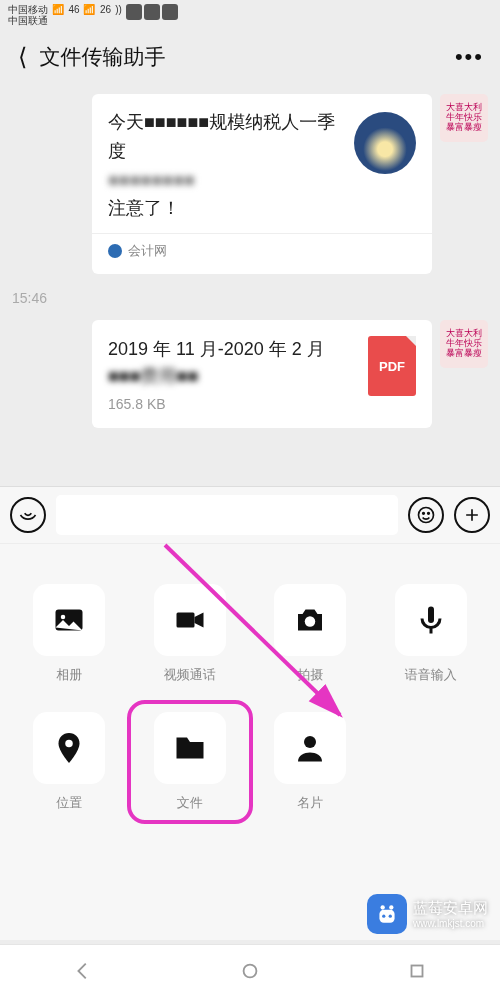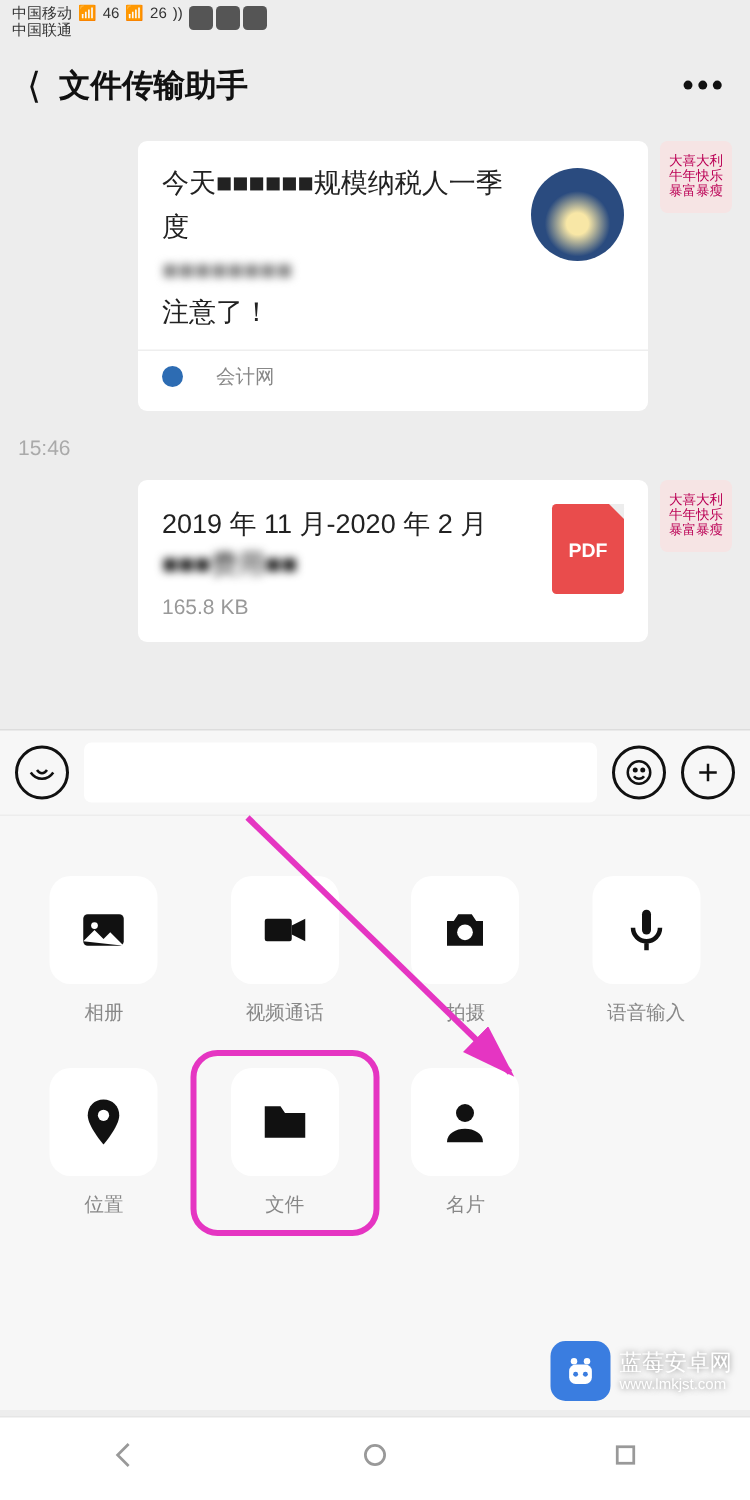--- a/index.html
+++ b/index.html
@@ -7,30 +7,30 @@
   .status-bar { height: 30px; display: flex; justify-content: space-between; align-items: center; padding: 0 8px; font-size: 12px; color: #333; background: #ededed; }
   .status-left, .status-right { display: flex; align-items: flex-start; gap: 4px; }
   .status-left span { font-size: 10px; line-height: 11px; }
   .carrier { display:flex; flex-direction:column; }
   .status-right span { font-size: 13px; }
   .app-icons { display:flex; gap:2px; }
   .app-icons span { width:16px; height:16px; background:#555; display:inline-block; border-radius:3px; }
 
   .header { height: 54px; display: flex; align-items: center; padding: 0 12px; background: #ededed; }
   .back { font-size: 24px; font-weight: 300; color: #111; padding: 0 6px; }
-  .title { font-size: 21px; font-weight: 700; margin-left: 6px; flex: 1; color:#111; }
+  .title { font-size: 21px; font-weight: 400; margin-left: 6px; flex: 1; color:#111; }
   .more { font-size: 22px; letter-spacing: 2px; padding: 0 4px; color:#111; }
 
   .chat-area { padding: 10px 12px; }
   .msg-wrap { display:flex; justify-content:flex-end; align-items:flex-start; gap:8px; margin-bottom:16px; }
   .bubble { background:#fff; border-radius:6px; width: 340px; padding: 14px 16px; position:relative; }
   .bubble-text { font-size:18px; color:#222; line-height:1.6; }
   .blur { filter: blur(3px); color:#888; }
   .bubble-sep { border:none; border-top:1px solid #eee; margin:10px -16px 8px; }
-  .bubble-source { font-size:13px; color:#888; display:flex; align-items:center; gap:22px; }
+  .bubble-source { font-size:13px; color:#888; display:flex; align-items:center; gap:6px; }
   .src-dot { width:14px; height:14px; background:#2d6cb3; border-radius:50%; display:inline-block; }
   .thumb { width:62px; height:62px; border-radius:50%; background: radial-gradient(circle at 50% 60%, #f8e7a6 15%, #2a4b7f 45%); float:right; margin-left:10px; margin-top:4px; }
   .avatar { width:48px; height:48px; border-radius:5px; background:#f6e4e4; flex-shrink:0; display:flex; align-items:center; justify-content:center; font-size:9px; color:#b05; text-align:center; padding:3px; line-height:1.1; }
 
   .time-stamp { text-align:left; font-size:14px; color:#aaa; margin: 8px 0 14px; }
 
   .file-bub { background:#fff; border-radius:6px; width:340px; padding:16px; display:flex; gap:14px; align-items:flex-start; }
   .file-info { flex:1; }
   .file-name { font-size:18px; color:#222; line-height:1.5; }
   .file-size { font-size:14px; color:#999; margin-top:6px; }

